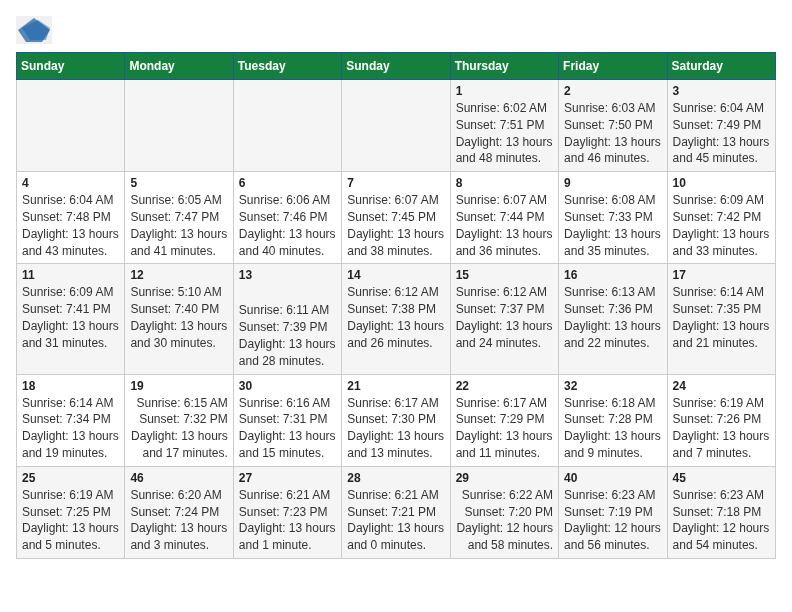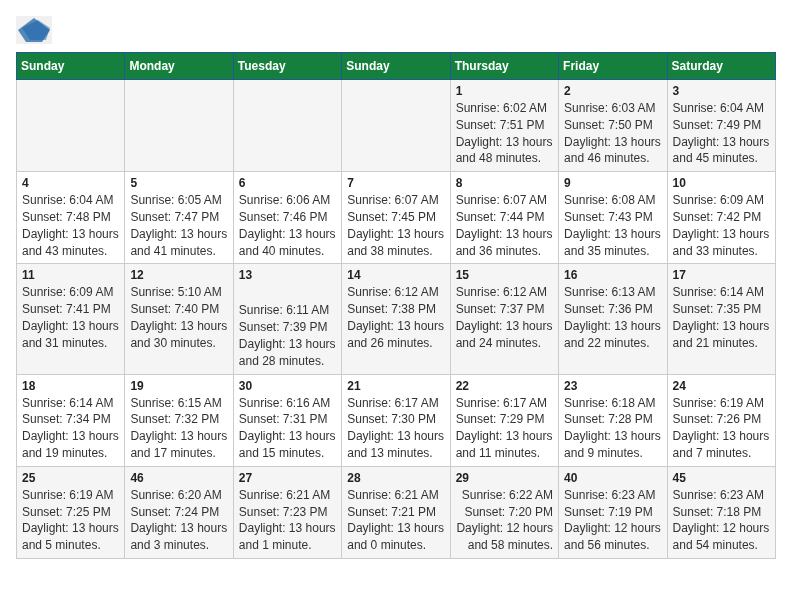--- a/index.html
+++ b/index.html
@@ -181,21 +181,21 @@
         <td>
           <span class="day-number">8</span>
           <div class="day-info" style="white-space: pre-line;">Sunrise: 6:07 AM
 Sunset: 7:44 PM
 Daylight: 13 hours
 and 36 minutes.</div>
         </td>
         <td>
           <span class="day-number">9</span>
           <div class="day-info" style="white-space: pre-line;">Sunrise: 6:08 AM
-Sunset: 7:43 PM
+Sunset: 7:33 PM
 Daylight: 13 hours
 and 35 minutes.</div>
         </td>
         <td>
           <span class="day-number">10</span>
           <div class="day-info" style="white-space: pre-line;">Sunrise: 6:09 AM
 Sunset: 7:42 PM
 Daylight: 13 hours
 and 33 minutes.</div>
         </td>
@@ -254,21 +254,21 @@
       <tr>
         <td>
           <span class="day-number">18</span>
           <div class="day-info" style="white-space: pre-line;">Sunrise: 6:14 AM
 Sunset: 7:34 PM
 Daylight: 13 hours
 and 19 minutes.</div>
         </td>
         <td>
           <span class="day-number">19</span>
-          <div class="day-info" style="white-space: pre-line;">Sunrise: 6:15 AM
+          <div class="day-info" style="white-space: pre-line; text-align: right;">Sunrise: 6:15 AM
 Sunset: 7:32 PM
 Daylight: 13 hours
 and 17 minutes.</div>
         </td>
         <td>
           <span class="day-number">30</span>
           <div class="day-info" style="white-space: pre-line;">Sunrise: 6:16 AM
 Sunset: 7:31 PM
 Daylight: 13 hours
 and 15 minutes.</div>
@@ -281,21 +281,21 @@
 and 13 minutes.</div>
         </td>
         <td>
           <span class="day-number">22</span>
           <div class="day-info" style="white-space: pre-line;">Sunrise: 6:17 AM
 Sunset: 7:29 PM
 Daylight: 13 hours
 and 11 minutes.</div>
         </td>
         <td>
-          <span class="day-number">23</span>
+          <span class="day-number">32</span>
           <div class="day-info" style="white-space: pre-line;">Sunrise: 6:18 AM
 Sunset: 7:28 PM
 Daylight: 13 hours
 and 9 minutes.</div>
         </td>
         <td>
           <span class="day-number">24</span>
           <div class="day-info" style="white-space: pre-line;">Sunrise: 6:19 AM
 Sunset: 7:26 PM
 Daylight: 13 hours

